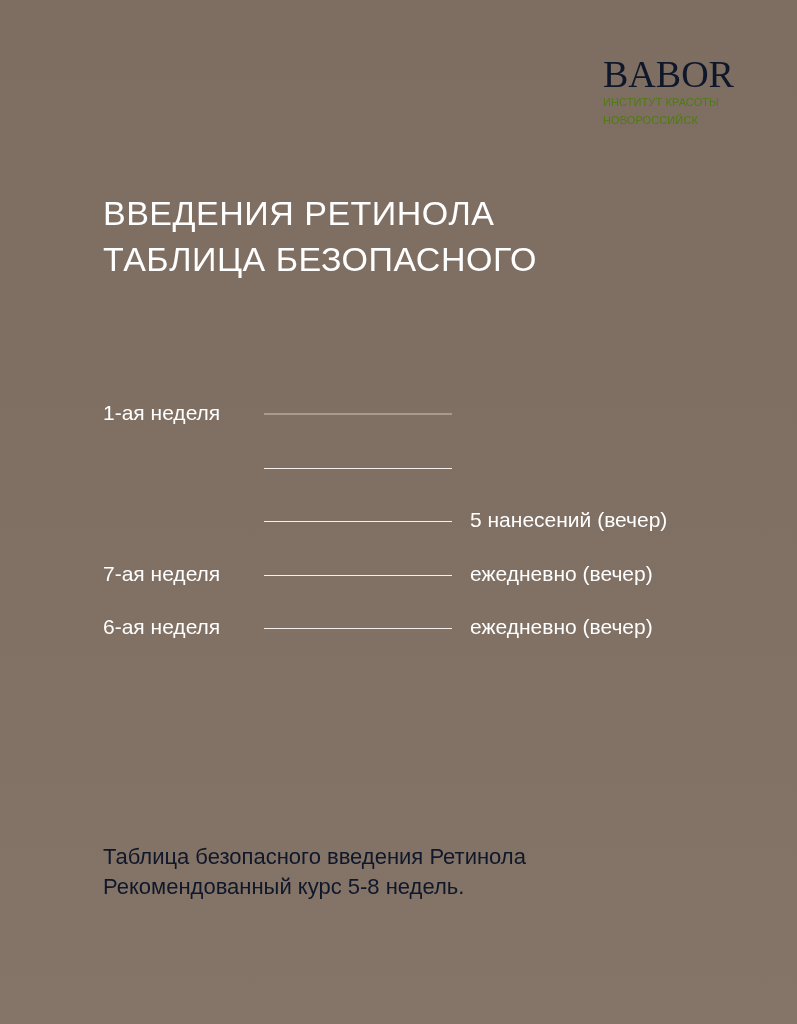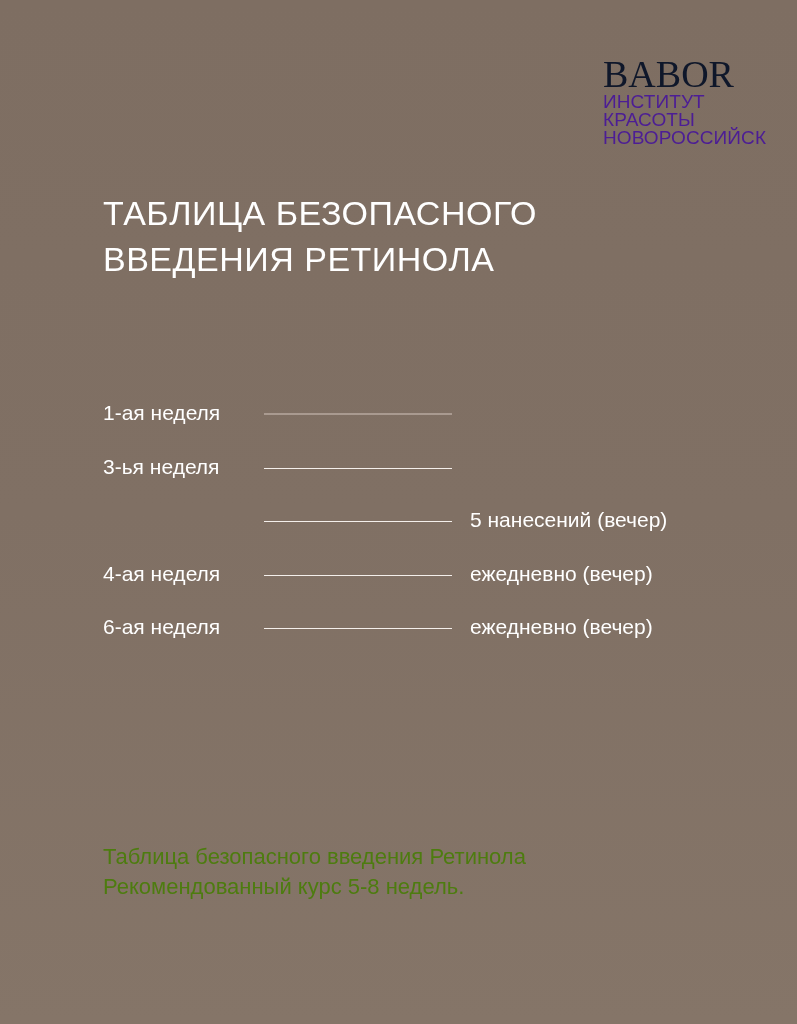--- a/index.html
+++ b/index.html
@@ -13,22 +13,22 @@
     .logo {
       position: absolute; left: 603px; top: 55px;
       width: 140px;
     }
     .logo-brand {
       font-family: "Liberation Serif", "DejaVu Serif", serif;
       font-size: 38px; line-height: 38px; letter-spacing: 0px;
       color: #0f172a; display: block;
     }
     .logo-sub {
-      font-size: 19px; line-height: 18px; display: block;
-      color: #4c1d95; letter-spacing: 0.1px;
+      font-size: 11px; line-height: 18px; display: block;
+      color: #4d7c0f; letter-spacing: 0.1px;
     }
     .title {
       position: absolute; left: 103px; top: 190px;
       font-size: 34px; line-height: 46px; margin: 0;
       font-weight: normal; letter-spacing: 0.5px;
     }
     .title span { display: block; }
     .rows {
       position: absolute; left: 103px; top: 396px; width: 640px; text-align: center;
     }
@@ -43,53 +43,52 @@
       position: absolute; left: 161px; top: 18px;
       width: 188px; height: 1px; background: #f4efeb;
     }
     .line.muted { height: 2px; top: 17px; background: #a99a90; }
     .dose {
       position: absolute; left: 367px; top: 2px;
       font-size: 21px; line-height: 30px; white-space: nowrap;
     }
     .footer {
       position: absolute; left: 103px; top: 842px;
-      font-size: 22px; line-height: 30px; color: #4d7c0f;
+      font-size: 22px; line-height: 30px; color: #0f172a;
     }
     .footer span { display: block; }
   </style>
 </head>
 <body>
 
 <div class="logo">
   <span class="logo-brand">BABOR</span>
   <span class="logo-sub">ИНСТИТУТ КРАСОТЫ</span>
   <span class="logo-sub">НОВОРОССИЙСК</span>
 </div>
 
 <h1 class="title">
+  <span>ВВЕДЕНИЯ РЕТИНОЛА</span>
   <span>ТАБЛИЦА БЕЗОПАСНОГО</span>
-  <span>ВВЕДЕНИЯ РЕТИНОЛА</span>
 </h1>
 
 <div class="rows">
   <div class="row">
     <span class="week">1-ая неделя</span>
     <span class="line muted"></span>
   </div>
   <div class="row">
-    <span class="week">3-ья неделя</span>
     <span class="line"></span>
   </div>
   <div class="row">
     <span class="line"></span>
     <span class="dose">5 нанесений (вечер)</span>
   </div>
   <div class="row">
-    <span class="week">4-ая неделя</span>
+    <span class="week">7-ая неделя</span>
     <span class="line"></span>
     <span class="dose">ежедневно (вечер)</span>
   </div>
   <div class="row">
     <span class="week">6-ая неделя</span>
     <span class="line"></span>
     <span class="dose">ежедневно (вечер)</span>
   </div>
 </div>
 

